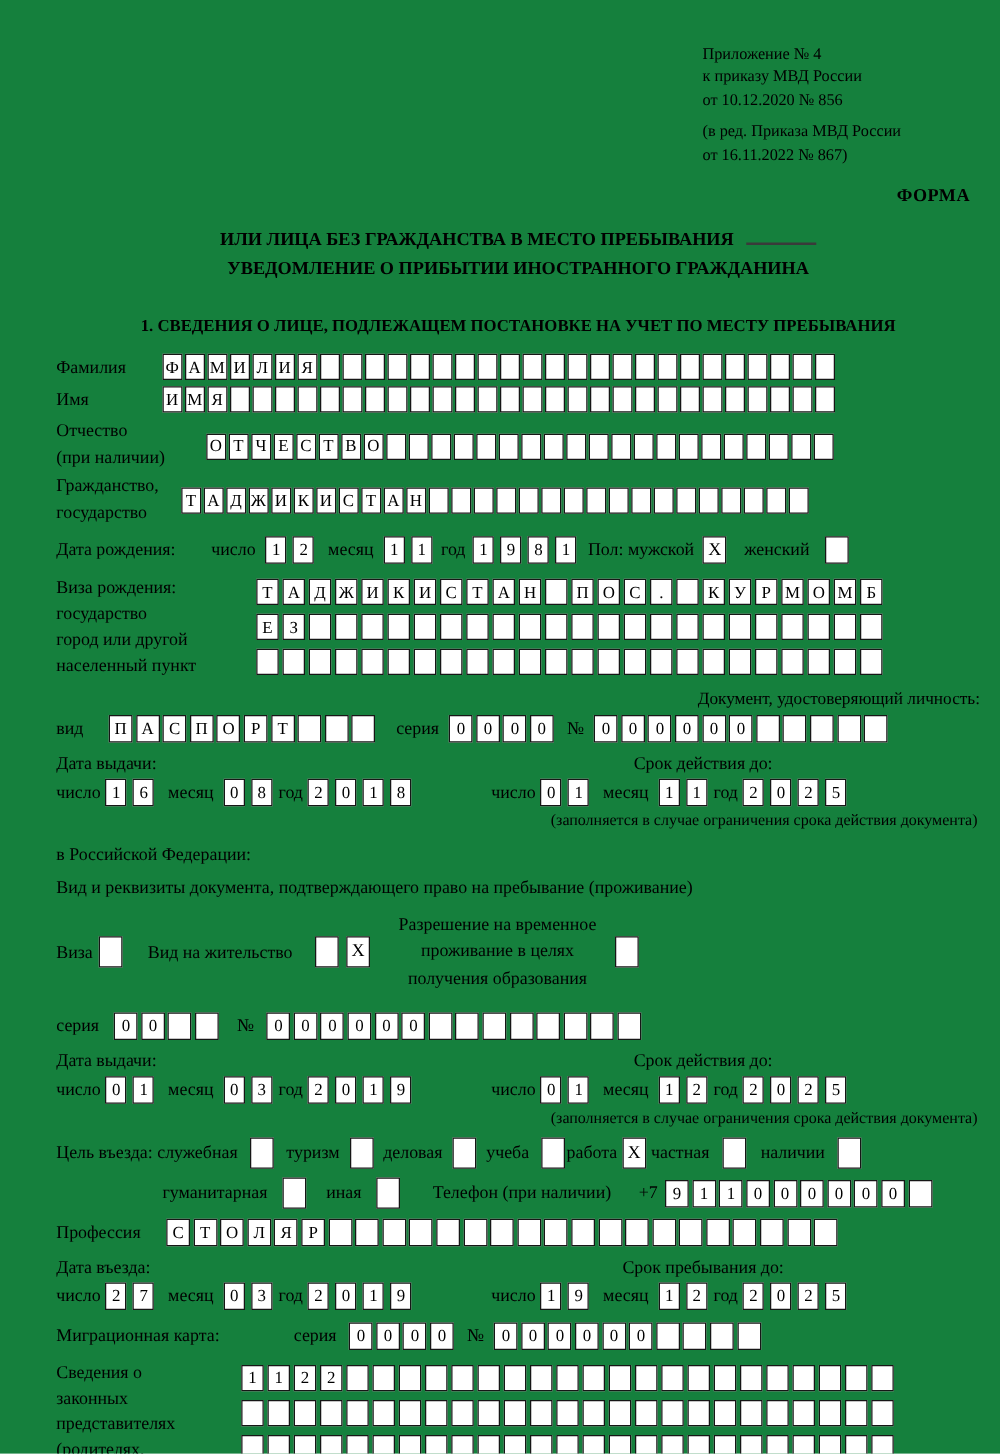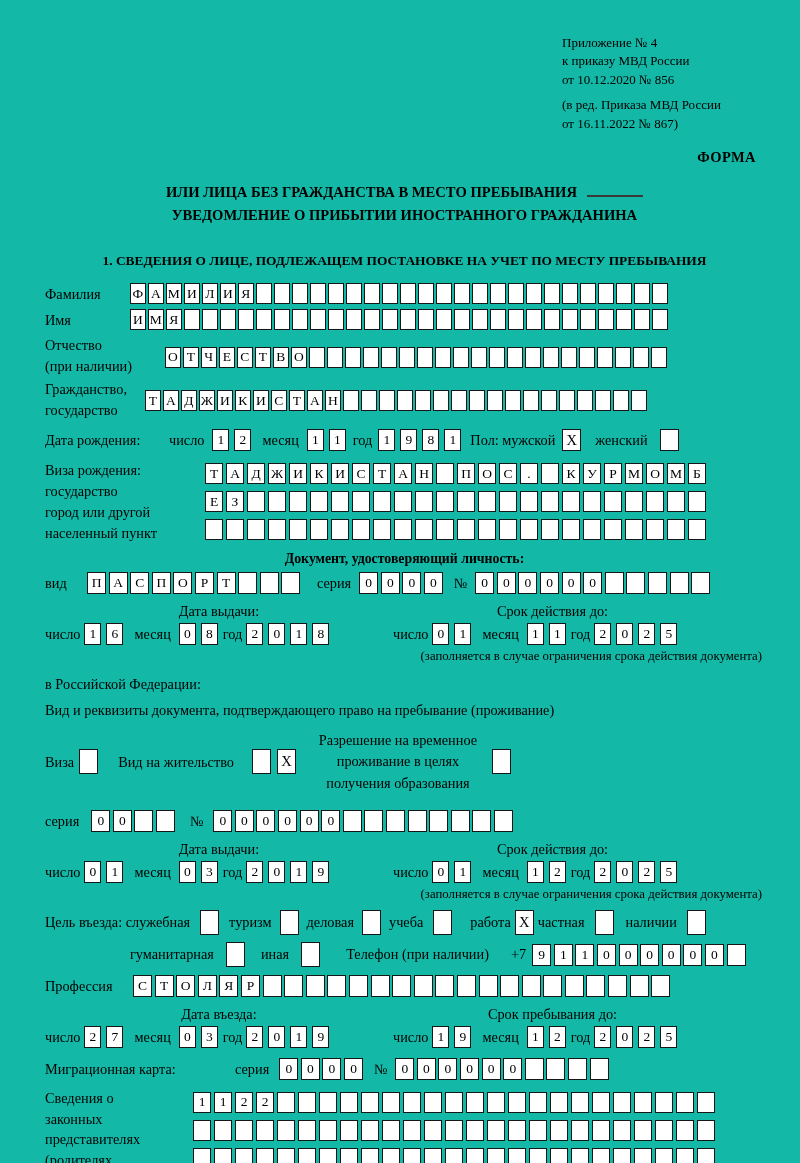--- a/index.html
+++ b/index.html
@@ -1,18 +1,18 @@
 <!DOCTYPE html>
 <html><head>
 <meta charset="utf-8">
 <style>
   *{box-sizing:border-box;margin:0;padding:0}
   html,body{background:#ffffff}
   body{font-family:"Liberation Serif","DejaVu Serif",serif;color:#000}
-  .page{width:800px;height:1163px;padding:34px 36px 16px 45px;position:relative;background:#14b8a6;overflow:hidden}
+  .page{width:800px;height:1163px;padding:34px 16px 16px 45px;position:relative;background:#15803d;overflow:hidden}
 
   .appendix{margin-left:517px;font-size:13px;line-height:1.42}
   .appendix .amend{margin-top:7px}
   .forma{text-align:right;padding-right:8px;font-weight:bold;font-size:14.5px;margin-top:16px;letter-spacing:.4px}
 
   .title{text-align:center;font-weight:bold;font-size:14.6px;margin-top:15px;line-height:1.55}
   .blank-line{display:inline-block;width:56px;border-bottom:2px solid #3a3a3a;margin-left:10px;height:2px;vertical-align:baseline}
 
   .sec-heading{font-weight:bold;font-size:13.4px;margin-top:27px;margin-bottom:14px;text-align:center}
 
@@ -23,24 +23,24 @@
   .cell{display:inline-flex;width:15.5px;height:21px;border:1.6px solid #161616;margin-right:2.5px;align-items:center;justify-content:center;font-size:13.5px;flex:none;background:#fff}
   .cell.w{width:18px;margin-right:3px}
   .cell.xl{width:19px;height:22px;margin-right:2.6px}
   .cell.d{width:17px;height:22px;margin-right:5px}
   .checkbox{display:inline-flex;width:19px;height:25px;border:1.6px solid #161616;align-items:center;justify-content:center;font-size:14.5px;flex:none;background:#fff}
   .checkbox.sm{height:22px}
 
   .lblcol{flex:none}
   .boxcol{display:flex;flex-direction:column;gap:7px}
 
-  .center-bold{text-align:center;font-weight:bold;font-size:13.8px;margin-top:8px;margin-bottom:4px}
+  .center-bold{text-align:right;font-weight:normal;font-size:13.8px;margin-top:8px;margin-bottom:4px}
 
   .date-label-row{display:flex;font-size:14.3px;margin-top:9px}
-  .dl-left{width:348px;text-align:center}
+  .dl-left{width:348px;text-align:left}
   .dl-right{flex:1;text-align:center;padding-right:52px}
   .date-row{display:flex;align-items:center;margin-top:3px}
   .dg{display:flex;align-items:center;flex:none}
   .dg-left{width:348px}
   .note{font-size:12.8px;text-align:right;margin-top:4px;padding-right:2px}
 
   .para{font-size:14.3px;line-height:1.8;margin-top:8px}
 
   .cb-label{font-size:14.3px;text-align:center;line-height:1.5;flex:none}
 </style>
@@ -501,21 +501,21 @@
 
   <div class="row vcenter" style="margin-top:8px">
     <span class="lbl">Цель въезда: служебная</span>
     <span class="checkbox" style="margin-left:10px"></span>
     <span class="lbl" style="margin-left:10px">туризм</span>
     <span class="checkbox" style="margin-left:8px"></span>
     <span class="lbl" style="margin-left:8px">деловая</span>
     <span class="checkbox" style="margin-left:8px"></span>
     <span class="lbl" style="margin-left:8px">учеба</span>
     <span class="checkbox" style="margin-left:10px"></span>
-    <span class="lbl" style="margin-left:18px">работа</span>
+    <span class="lbl" style="margin-left:1px">работа</span>
     <span class="checkbox" style="margin-left:4px">X</span>
     <span class="lbl" style="margin-left:4px">частная</span>
     <span class="checkbox" style="margin-left:10px"></span>
     <span class="lbl" style="margin-left:12px">наличии</span>
     <span class="checkbox" style="margin-left:10px"></span>
   </div>
 
   <div class="row vcenter" style="margin-top:7px;padding-left:85px">
     <span class="lbl">гуманитарная</span>
     <span class="checkbox" style="margin-left:12px"></span>

